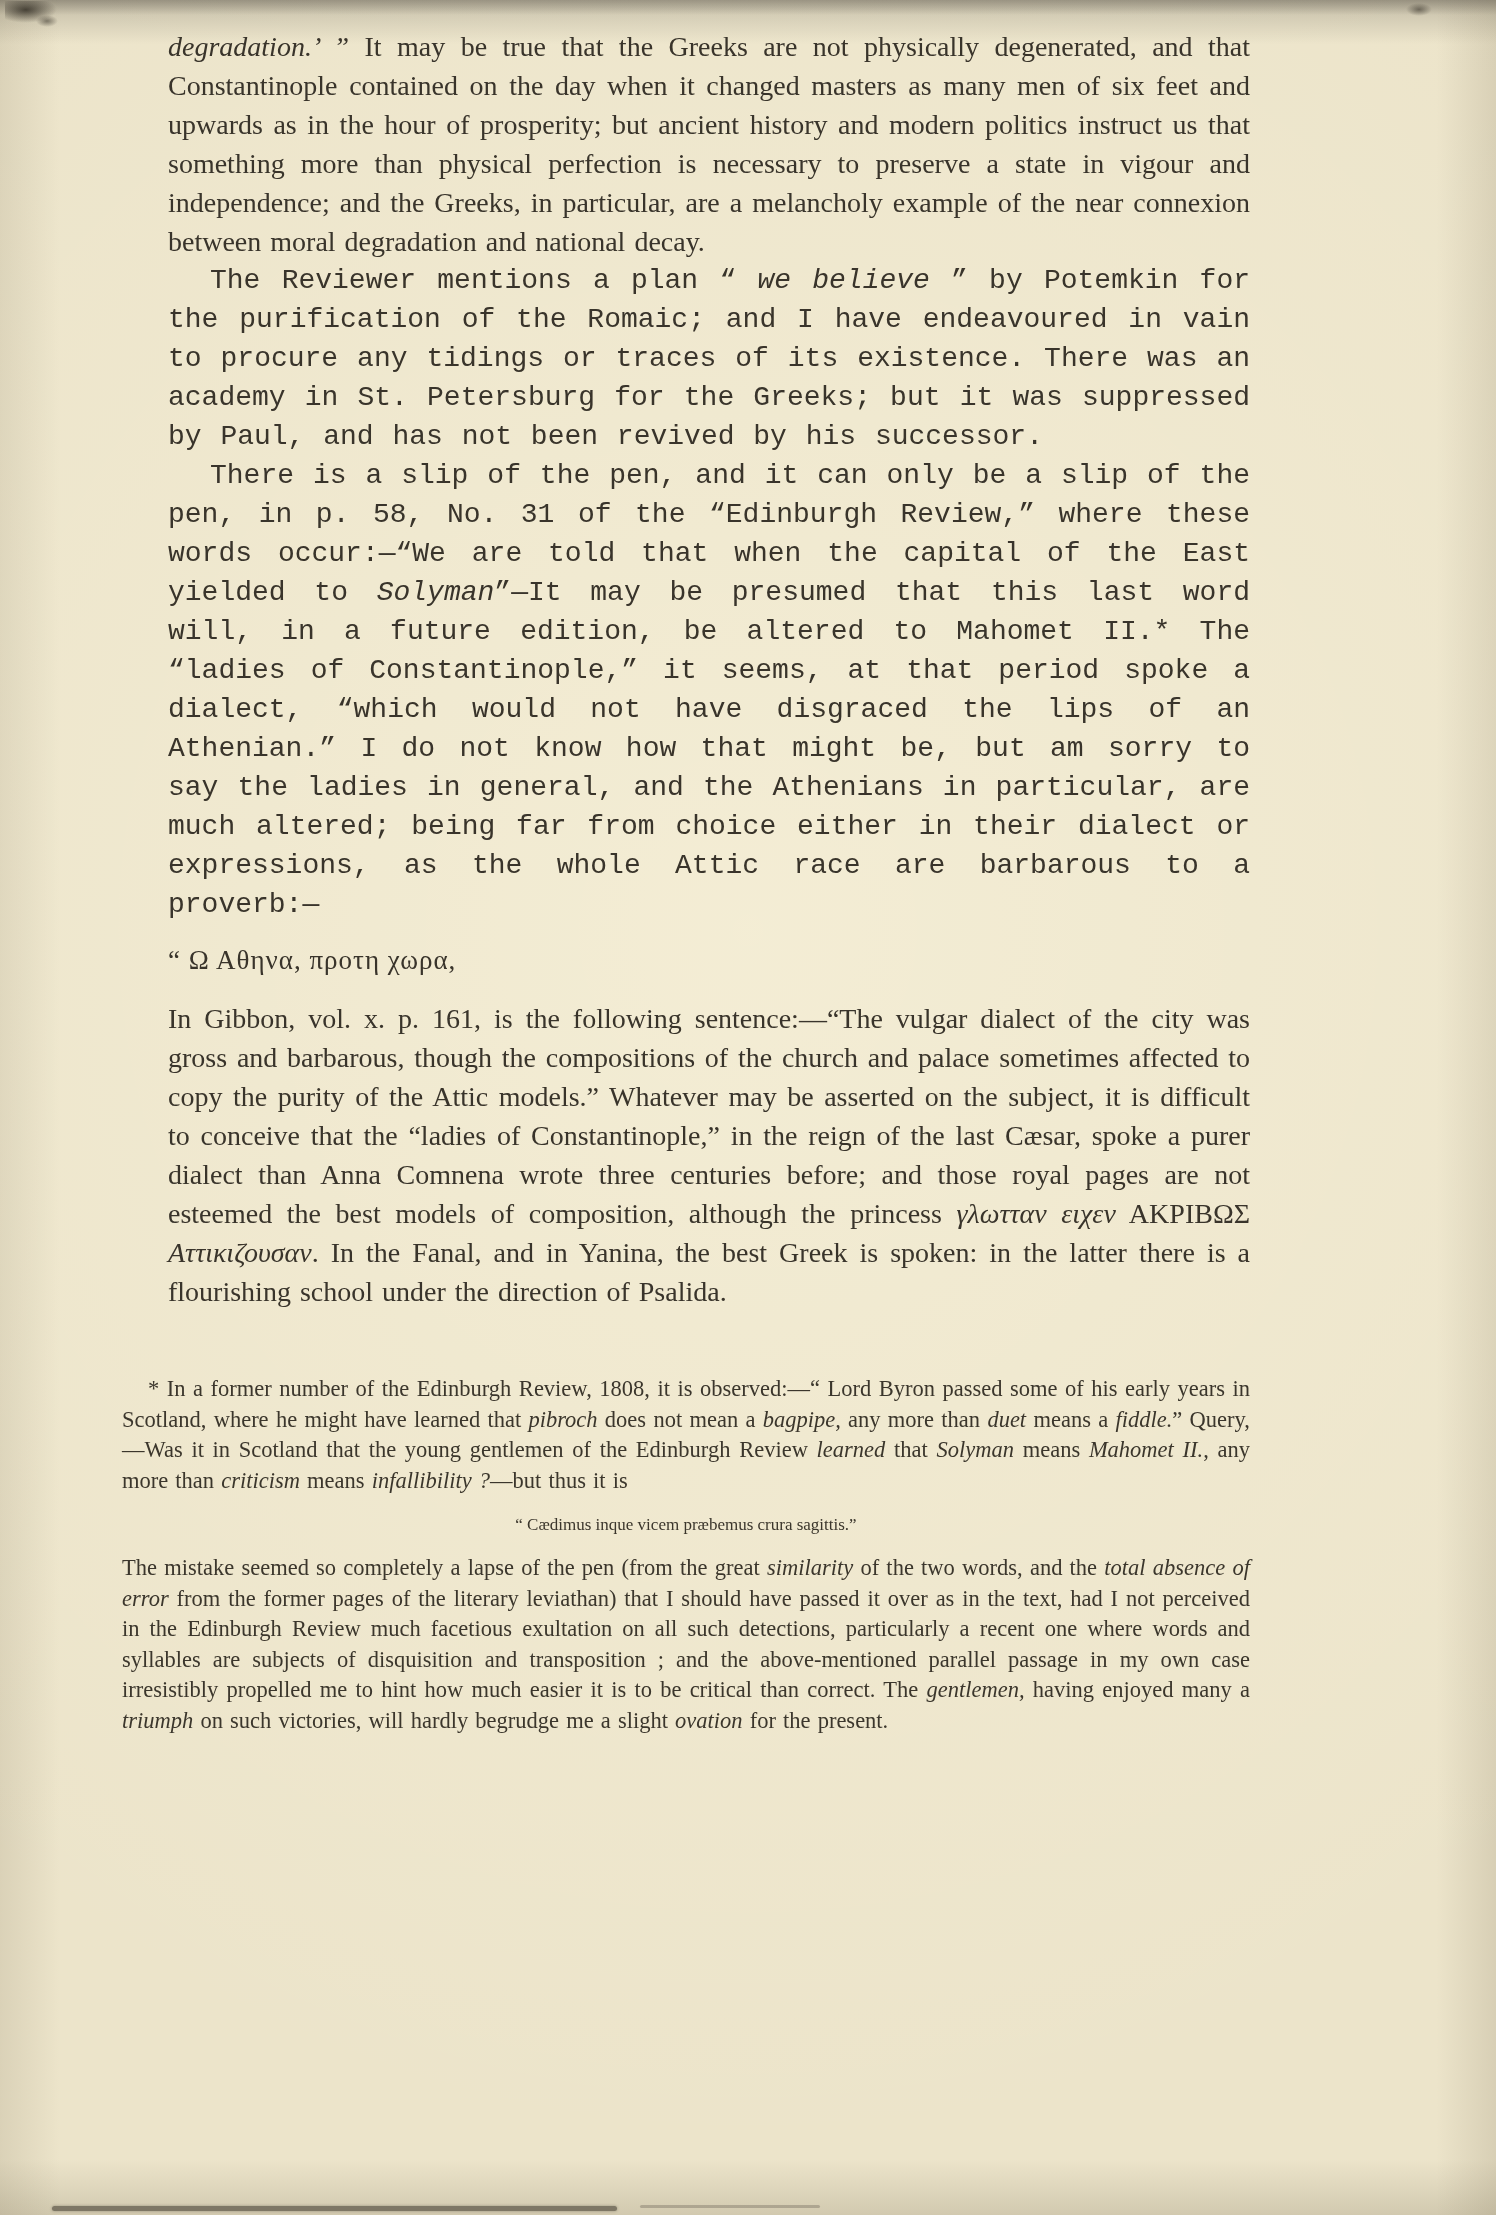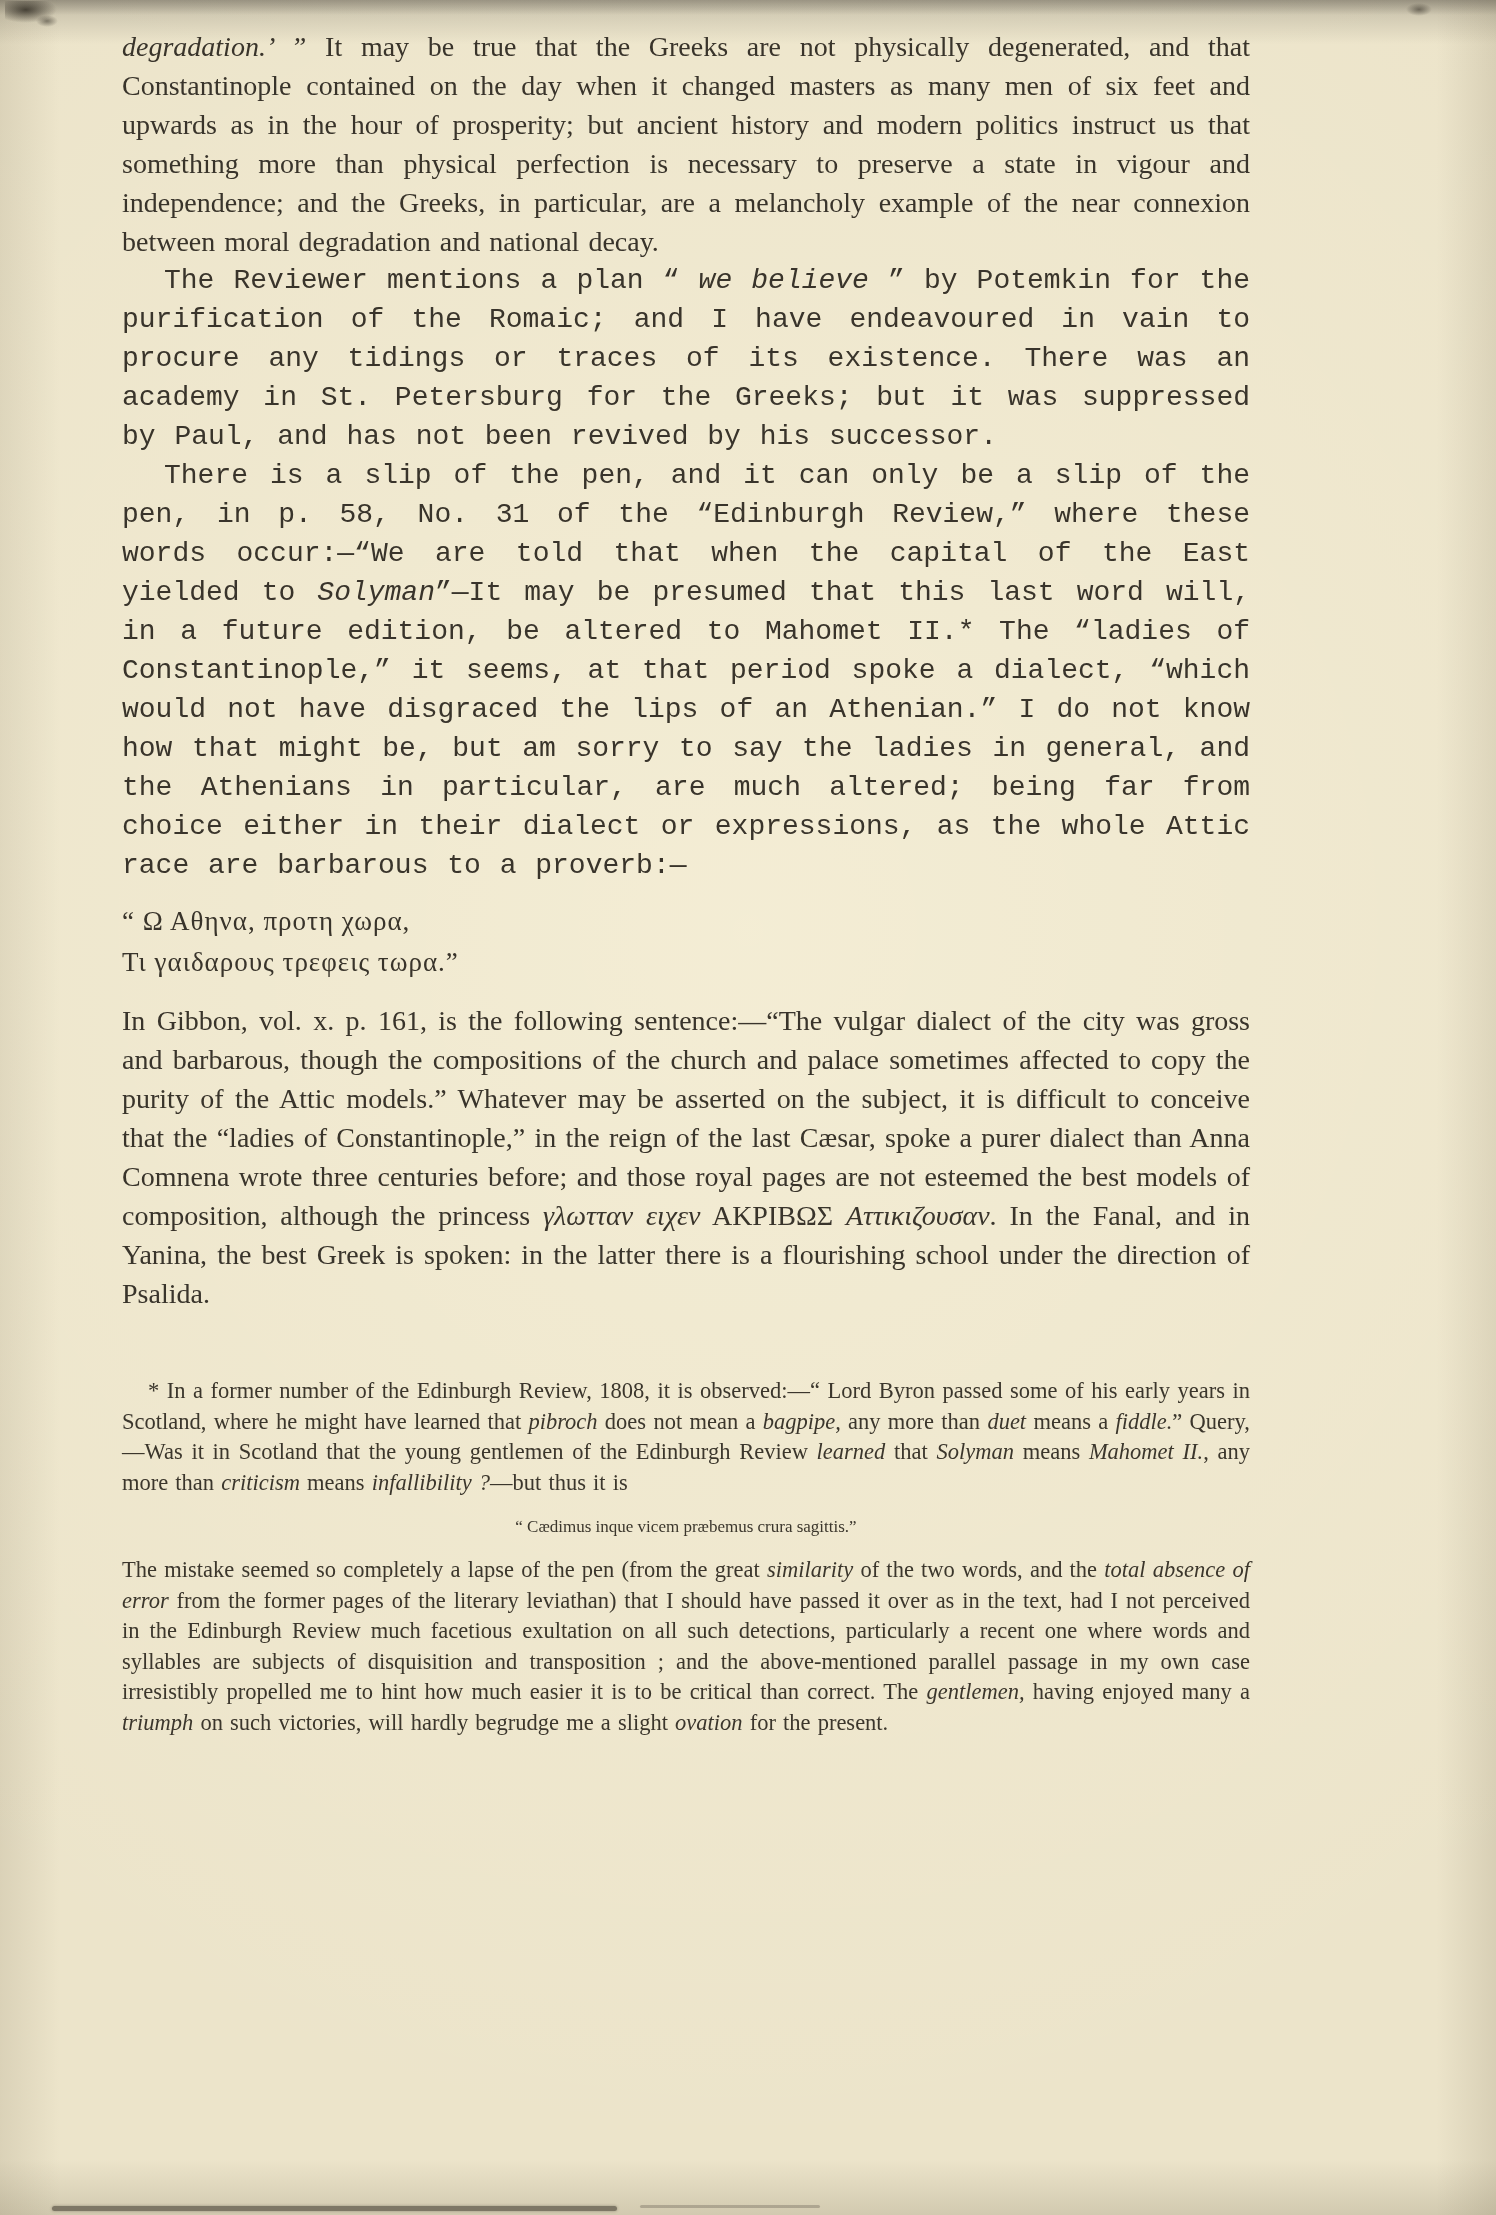--- a/index.html
+++ b/index.html
@@ -69,21 +69,21 @@
     word-spacing: 6px;
   }
   .page-number {
     position: absolute;
     right: 30px;
     bottom: -4px;
     font-size: 30px;
     letter-spacing: 1px;
     color: #38332a;
   }
-  .body-text { margin-top: 27px; }
+  .body-text { margin-top: 27px; margin-left: 46px; }
   .para {
     text-align: justify;
     font-size: 28px;
     line-height: 39px;
     word-spacing: 2px;
   }
   .para.indent { text-indent: 42px; font-family: Liberation Mono, monospace; }
   .it { font-style: italic; }
   .verse {
     text-align: left;
@@ -124,21 +124,20 @@
   <div class="content">
 
 
     <main class="body-text">
       <p class="para"><span class="it">degradation.’ ”</span><span>  It may be true that the Greeks are not physically degenerated, and that Constantinople contained on the day when it changed masters as many men of six feet and upwards as in the hour of prosperity; but ancient history and modern politics instruct us that something more than physical perfection is necessary to preserve a state in vigour and independence; and the Greeks, in particular, are a melancholy example of the near connexion between moral degradation and national decay.</span></p>
       <p class="para indent"><span>The Reviewer mentions a plan “ </span><span class="it">we believe</span><span> ” by Potemkin for the purification of the Romaic; and I have endeavoured in vain to procure any tidings or traces of its existence.  There was an academy in St. Petersburg for the Greeks; but it was suppressed by Paul, and has not been revived by his successor.</span></p>
       <p class="para indent"><span>There is a slip of the pen, and it can only be a slip of the pen, in p. 58, No. 31 of the “Edinburgh Review,” where these words occur:—“We are told that when the capital of the East yielded to </span><span class="it">Solyman</span><span>”—It may be presumed that this last word will, in a future edition, be altered to Mahomet II.*  The “ladies of Constantinople,” it seems, at that period spoke a dialect, “which would not have disgraced the lips of an Athenian.”  I do not know how that might be, but am sorry to say the ladies in general, and the Athenians in particular, are much altered; being far from choice either in their dialect or expressions, as the whole Attic race are barbarous to a proverb:—</span></p>
 
       <div class="verse">
         <div class="verse-line">“ Ω Αθηνα, προτη χωρα,</div>
-        <div class="verse-line">Τι γαιδαρους τρεφεις τωρα.”</div>
       </div>
 
       <p class="para"><span>In Gibbon, vol. x. p. 161, is the following sentence:—“The vulgar dialect of the city was gross and barbarous, though the compositions of the church and palace sometimes affected to copy the purity of the Attic models.”  Whatever may be asserted on the subject, it is difficult to conceive that the “ladies of Constantinople,” in the reign of the last Cæsar, spoke a purer dialect than Anna Comnena wrote three centuries before; and those royal pages are not esteemed the best models of composition, although the princess </span><span class="it">γλωτταν ειχεν</span><span> ΑΚΡΙΒΩΣ </span><span class="it">Αττικιζουσαν</span><span>.  In the Fanal, and in Yanina, the best Greek is spoken: in the latter there is a flourishing school under the direction of Psalida.</span></p>
     </main>
 
     <section class="footnotes">
       <p class="note indent-sm"><span>* In a former number of the Edinburgh Review, 1808, it is observed:—“ Lord Byron passed some of his early years in Scotland, where he might have learned that </span><span class="it">pibroch</span><span> does not mean a </span><span class="it">bagpipe,</span><span> any more than </span><span class="it">duet</span><span> means a </span><span class="it">fiddle.</span><span>”  Query,—Was it in Scotland that the young gentlemen of the Edinburgh Review </span><span class="it">learned</span><span> that </span><span class="it">Solyman</span><span> means </span><span class="it">Mahomet II.</span><span>, any more than </span><span class="it">criticism</span><span> means </span><span class="it">infallibility ?</span><span>—but thus it is</span></p>
       <div class="note-quote">“ Cædimus inque vicem præbemus crura sagittis.”</div>
       <p class="note"><span>The mistake seemed so completely a lapse of the pen (from the great </span><span class="it">similarity</span><span> of the two words, and the </span><span class="it">total absence of error</span><span> from the former pages of the literary leviathan) that I should have passed it over as in the text, had I not perceived in the Edinburgh Review much facetious exultation on all such detections, particularly a recent one where words and syllables are subjects of disquisition and transposition ;  and the above-mentioned parallel passage in my own case irresistibly propelled me to hint how much easier it is to be critical than correct.  The </span><span class="it">gentlemen,</span><span> having enjoyed many a </span><span class="it">triumph</span><span> on such victories, will hardly begrudge me a slight </span><span class="it">ovation</span><span> for the present.</span></p>
     </section>

